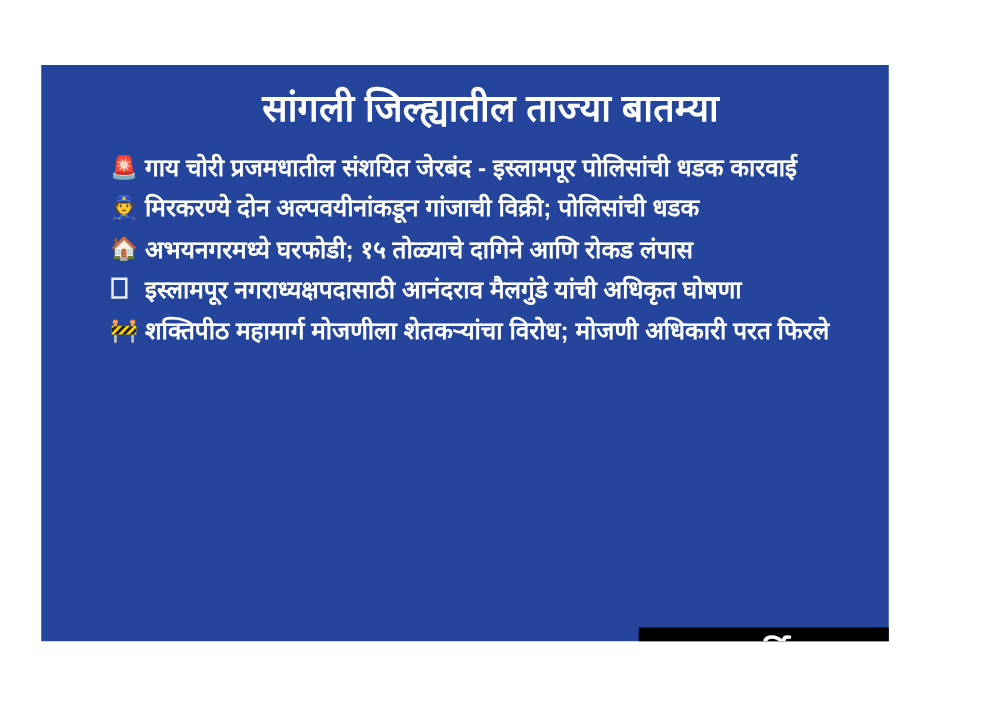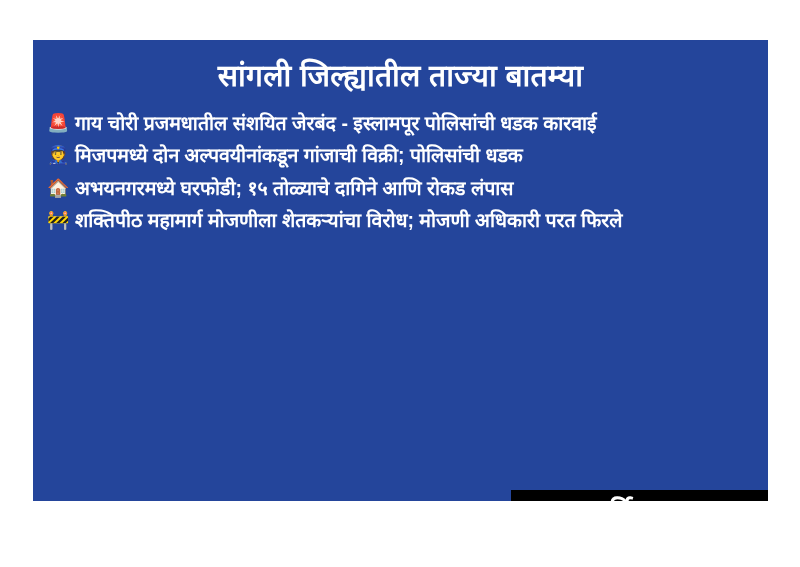--- a/index.html
+++ b/index.html
@@ -19,26 +19,27 @@
     position: relative;
     width: 800px;
     height: 567px;
     background: #ffffff;
   }
 
   
   #news-panel {
     position: absolute;
     left: 33px;
-    top: 40px;
-    width: 735px;
+    top: 52px;
+    width: 678px;
     height: 461px;
     background: #24459b;
     box-sizing: border-box;
     overflow: hidden;
+    padding-left: 41px;
   }
 
   #panel-title {
     text-align: center;
     color: #ffffff;
     font-size: 30px;
     font-weight: bold;
     letter-spacing: 0.2px;
     line-height: 1.15;
     padding: 19px 20px 0 20px;
@@ -120,30 +121,34 @@
 
     <ul id="news-list">
 
       <li class="news-item">
         <span class="news-emoji">🚨</span>
         <span class="news-text">गाय चोरी प्रजमधातील संशयित जेरबंद - इस्लामपूर पोलिसांची धडक कारवाई</span>
       </li>
 
       <li class="news-item">
         <span class="news-emoji">👮</span>
-        <span class="news-text">मिजपमध्ये दोन अल्पवयीनांकडून गांजाची विक्री; पोलिसांची धडक</span>
+        <span class="news-text">मिरकरण्ये दोन अल्पवयीनांकडून गांजाची विक्री; पोलिसांची धडक</span>
       </li>
 
 
       <li class="news-item">
         <span class="news-emoji">🏠</span>
         <span class="news-text">अभयनगरमध्ये घरफोडी; १५ तोळ्याचे दागिने आणि रोकड लंपास</span>
       </li>
 
 
+      <li class="news-item">
+        <span class="news-emoji"><span class="tofu"></span></span>
+        <span class="news-text">इस्लामपूर नगराध्यक्षपदासाठी आनंदराव मैलगुंडे यांची अधिकृत घोषणा</span>
+      </li>
 
       <li class="news-item">
         <span class="news-emoji">🚧</span>
         <span class="news-text">शक्तिपीठ महामार्ग मोजणीला शेतकऱ्यांचा विरोध; मोजणी अधिकारी परत फिरले</span>
       </li>
 
     </ul>
 
     <div id="masthead">
       <span id="masthead-text">आयर्विन टाइम्स</span>

